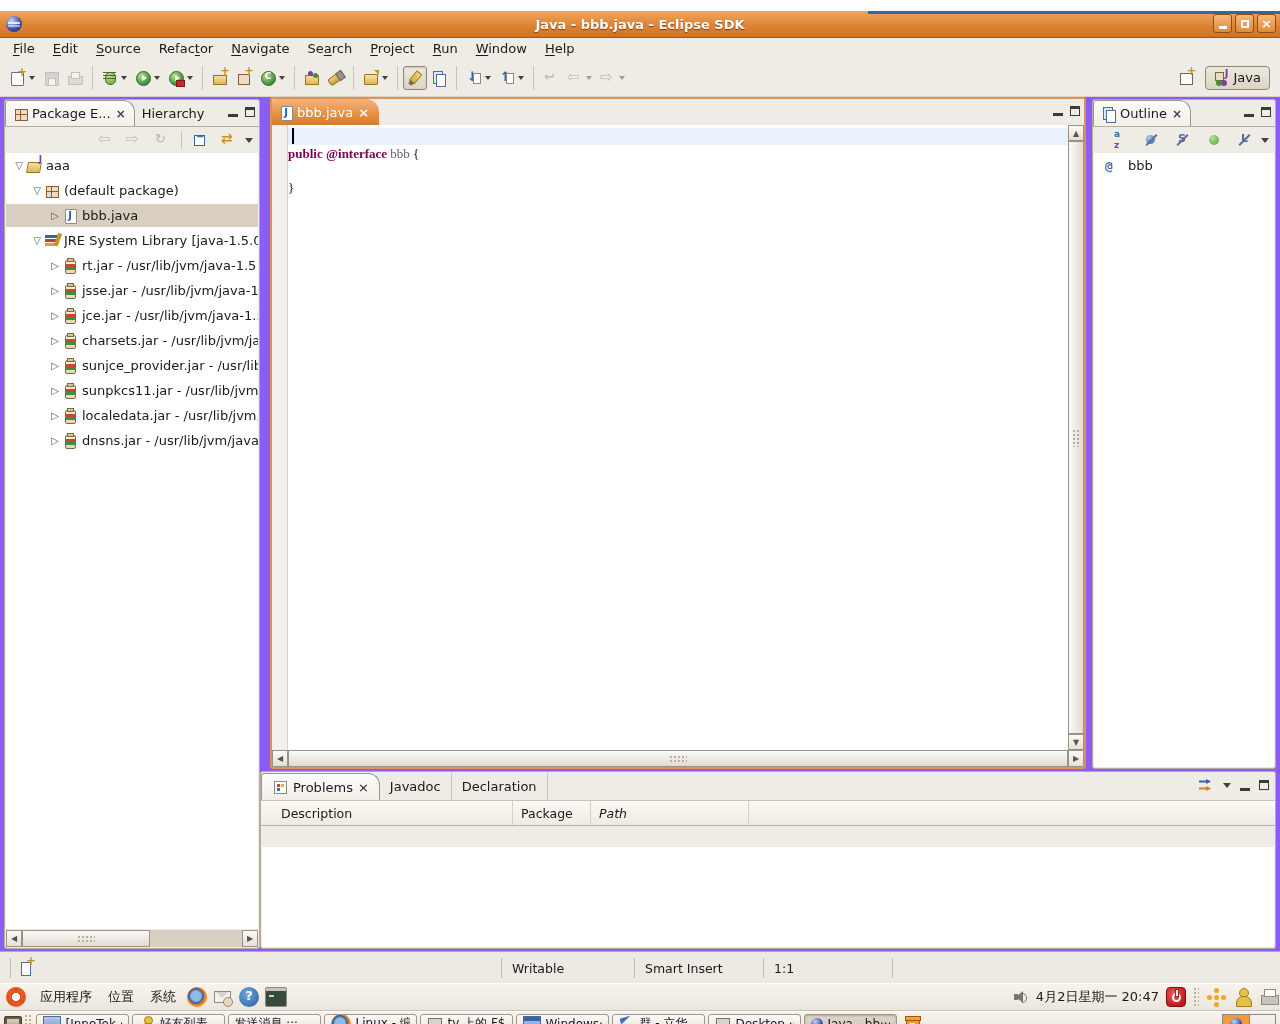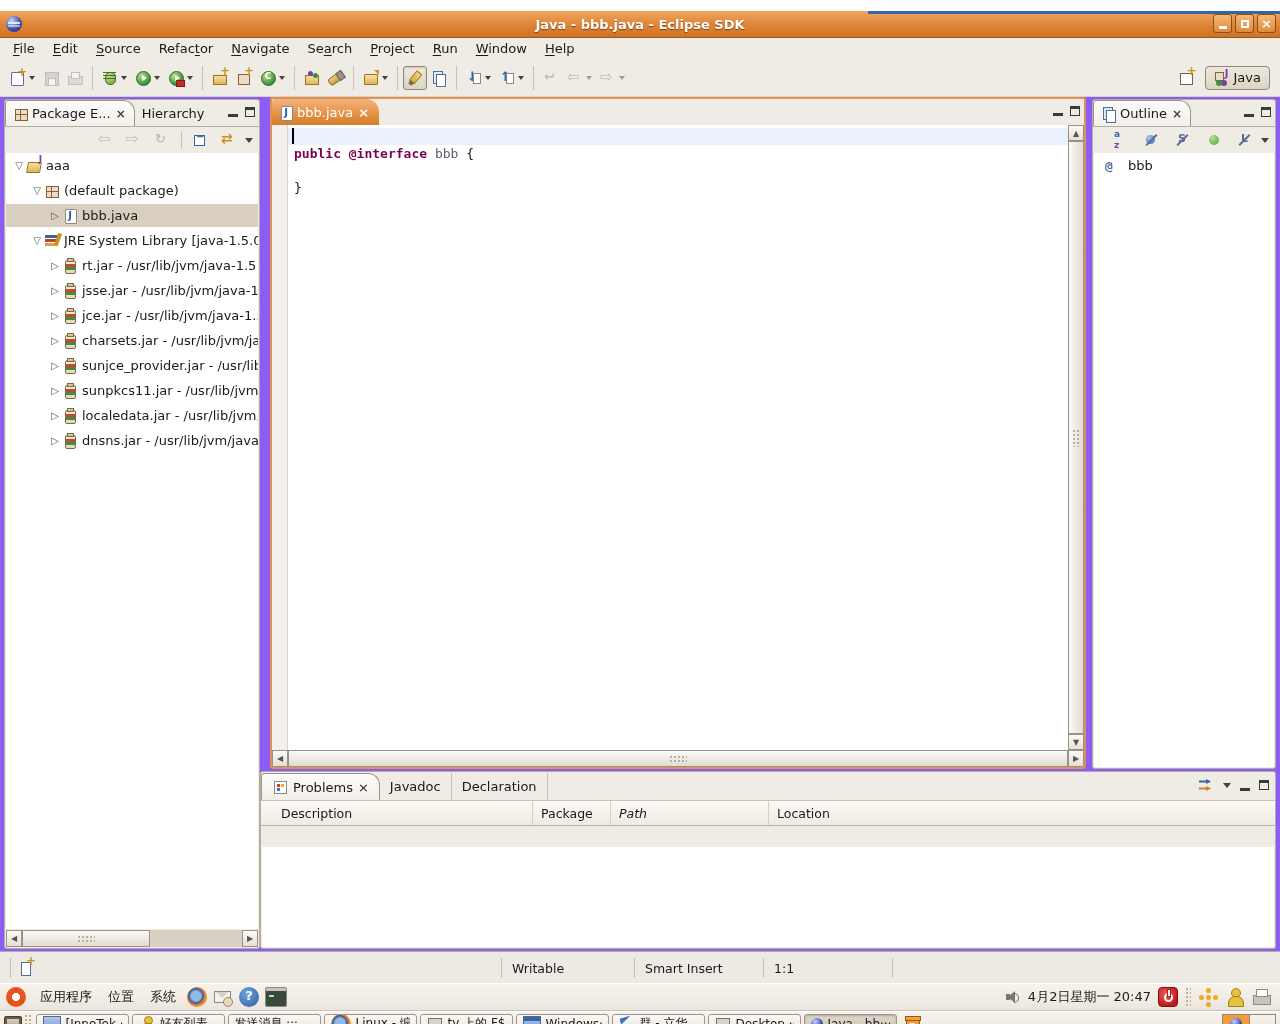--- a/index.html
+++ b/index.html
@@ -67,21 +67,21 @@
   .editor-part{position:absolute;left:270px;top:86px;width:816px;height:672px;border:2px solid #E09254;
     border-radius:3px;background:#EFEBE5;box-sizing:border-box;overflow:hidden;}
   .etabs{height:26px;display:flex;align-items:flex-end;background:#EFEBE5;border-bottom:1px solid #C9C2B6;position:relative;}
   .etab{display:flex;align-items:center;gap:5px;height:26px;padding:0 10px 0 6px;box-sizing:border-box;
     background:linear-gradient(#F4B47C,#E08A3C 70%,#D67E2E);border-radius:2px 13px 0 0;color:#fff;font-size:13px;}
   .etab .close{color:#fff;font-weight:bold;}
   .ebody{position:absolute;left:0;top:26px;right:0;bottom:17px;background:#fff;display:flex;}
   .gutter{width:15px;background:#F1F0EE;border-right:1px solid #D8D4CC;flex:none;}
   .codearea{flex:1;position:relative;font-family:"DejaVu Sans Mono",monospace;font-size:13px;line-height:17px;
     padding-top:3px;overflow:hidden;}
-  .cl{height:17px;padding-left:6px;white-space:pre;position:relative;}
+  .cl{height:17px;padding-left:0;white-space:pre;position:relative;font-family:Liberation Serif, serif;}
   .cl.cur{background:#E9F2FC;}
   .caret{position:absolute;left:4px;top:0;width:2px;height:16px;background:#000;}
   .tk-kw{color:#7B0052;font-weight:bold;}
   .tk-id{color:#5D5D75;}
   .tk-pl{color:#151515;}
   .vscroll{width:16px;background:#D8D0C2;flex:none;display:flex;flex-direction:column;}
   .vscroll .sc-btn{width:16px;height:16px;}
   .vthumb{flex:1;background:linear-gradient(to right,#FBFAF8,#E2DCD0);border:1px solid #9A9385;box-sizing:border-box;position:relative;}
   .vthumb::after{content:"";position:absolute;left:50%;top:50%;width:8px;height:18px;transform:translate(-50%,-50%);
     background:radial-gradient(circle,#B8B0A0 1px,transparent 1.2px);background-size:4px 4px;}
@@ -103,21 +103,21 @@
     border-top:1px solid #B4AEA2;display:flex;align-items:center;font-size:12.5px;}
   .sb-sep{width:1px;height:20px;background:#C6BFB2;}
   .sb-cell{padding:0 10px;}
   
   .gpanel{position:absolute;left:0;width:1280px;background:linear-gradient(#F7F3EC,#EBE6DD);
     border-top:1px solid #FFFFFF;box-sizing:border-box;display:flex;align-items:center;}
   .gtop{top:972px;height:28px;border-bottom:1px solid #C8C0B4;}
   .gbot{top:1000px;height:24px;}
   .gmenu{padding:3px 8px;font-size:13px;}
   .glaunch{margin:0 3px;}
-  .gtop-right{margin-left:auto;display:flex;align-items:center;gap:7px;padding-right:8px;}
+  .gtop-right{margin-left:auto;display:flex;align-items:center;gap:7px;}
   .clock{font-size:13px;}
   .dots-sep{width:6px;height:20px;background:radial-gradient(circle,#B8B0A0 1px,transparent 1.2px);background-size:4px 4px;}
   .task-btn{display:flex;align-items:center;gap:5px;height:20px;margin:0 1.5px;padding:0 6px;width:93px;box-sizing:border-box;
     border:1px solid #9C9588;border-radius:3px;background:linear-gradient(#FBF9F6,#E8E3DA);font-size:12px;overflow:hidden;white-space:nowrap;}
   .task-btn.active{background:linear-gradient(#DCD5C9,#D0C8BA);box-shadow:inset 0 1px 2px rgba(0,0,0,.2);}
   .task-btn .tl{overflow:hidden;text-overflow:clip;}
   .handle{width:8px;height:20px;background:radial-gradient(circle,#B8B0A0 1px,transparent 1.2px);background-size:4px 4px;margin:0 2px;}
   .ws-switch{margin-left:auto;display:flex;margin-right:4px;border:1px solid #8E887A;}
   .ws-cell{width:26px;height:18px;box-sizing:border-box;display:flex;align-items:center;justify-content:center;}
   .ws-cell.active{background:#F39A3C;}
@@ -590,24 +590,23 @@
             </span>
           </span>
         <span class="prob-icons">
           <span class="ic ic-filter"></span>
           <span class="menu-arrow"></span>
           <span class="mm-min"></span>
           <span class="mm-max"></span>
         </span>
       </div>
       <div class="prob-header">
-          <span class="pcol" style="width: 272px; padding-left: 20px;">Description</span>
+          <span class="pcol" style="width: 252px; padding-left: 20px;">Description</span>
           <span class="pcol" style="width: 78px;">Package</span>
           <span class="pcol" style="width: 158px; font-style: italic;">Path</span>
-          <span class="pcol" style="width: 530px;">Location</span>
         </div>
       <div class="prob-bodyarea"></div>
     </div>
 
     <div class="statusbar">
       <span class="sb-sep" style="margin-left:10px"></span>
       <span class="ic ic-fastview" style="margin:0 8px"></span>
       <span style="width:458px"></span>
       <span class="sb-sep"></span>
       <span class="sb-cell" style="width:112px">Writable</span>

